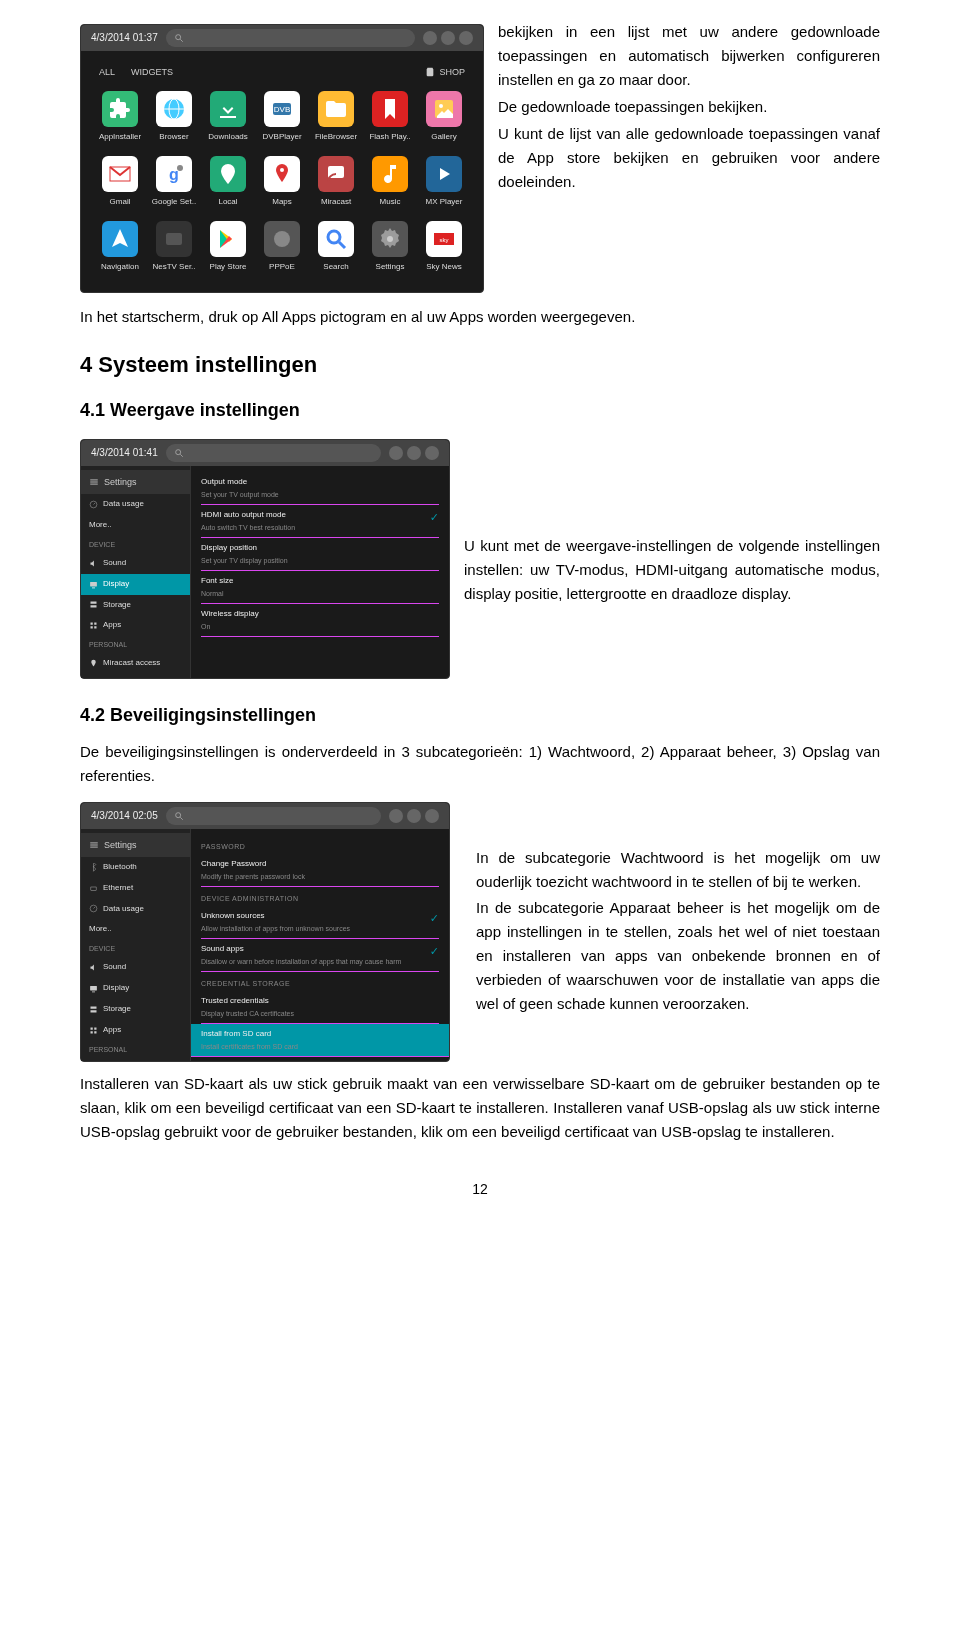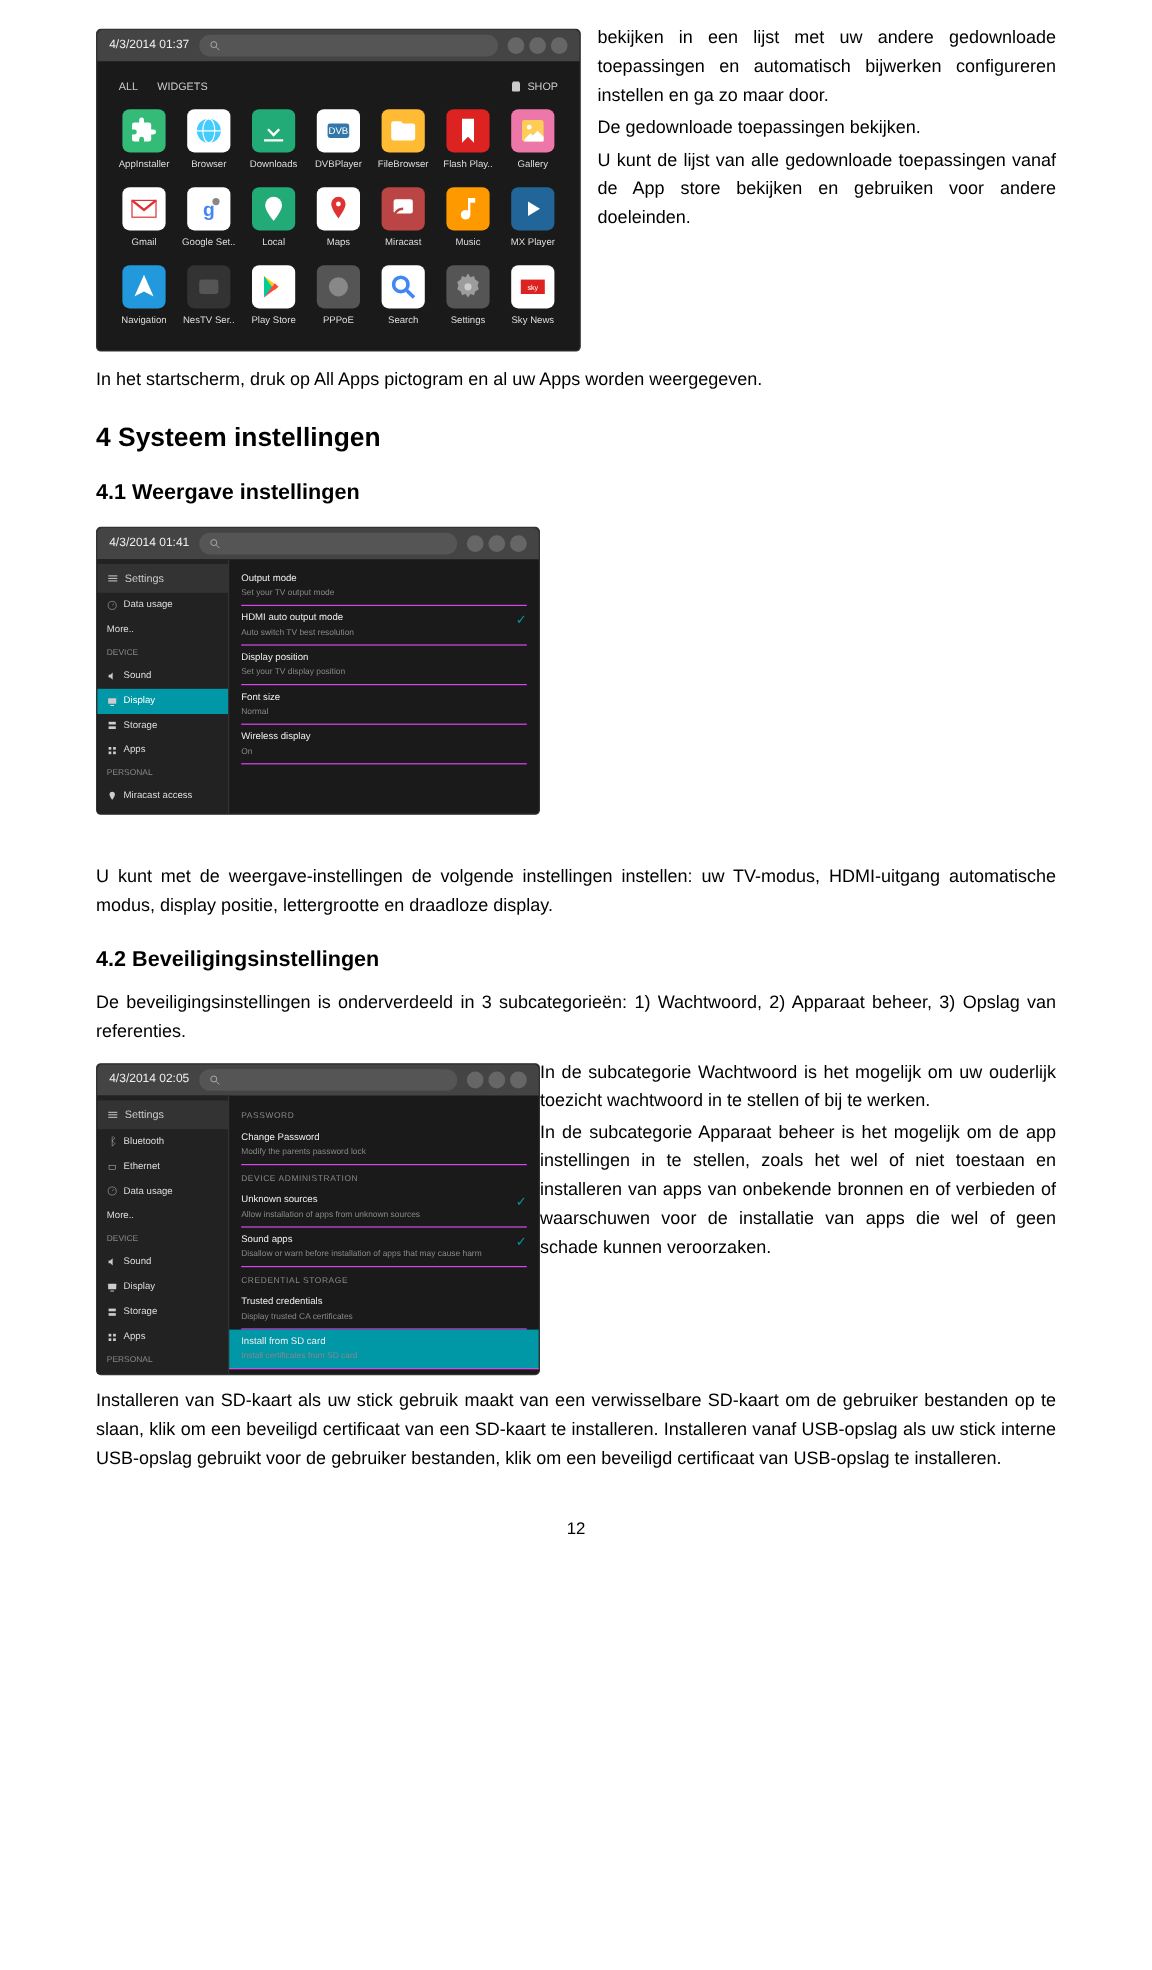--- a/index.html
+++ b/index.html
@@ -61,21 +61,21 @@
   border-radius: 6px;
   display:flex; align-items:center; justify-content:center;
 }
 .app-icon svg { width:24px; height:24px; }
 .row1 { display:flex; align-items:flex-start; gap:14px; margin-bottom:8px;}
 .row1 .screenshot { width: 404px; flex-shrink:0; }
 .row1 .text-right { flex: 1; text-align: justify; }
 .p1-after { text-align: justify; }
 h2 { font-family: Liberation Sans, sans-serif; font-size:22px; font-weight:bold; margin: 18px 0 14px 0; }
 h3 { font-family: Arial, sans-serif; font-size:18px; font-weight:bold; margin: 14px 0 10px 0; }
-.row2 { display:flex; align-items:flex-start; gap:14px; margin: 8px 0 18px 0; flex-direction: column;}
+.row2 { display:flex; align-items:center; gap:14px; margin: 8px 0 18px 0;}
 .row2 .screenshot { width: 370px; flex-shrink:0; height: 240px; display:flex; flex-direction:column;}
 .row2 .text-right { flex: 1; text-align: justify; padding-top:22px;}
 .settings-wrap { flex:1; display:flex; overflow:hidden; }
 .settings-sidebar {
   width: 110px; background:#222; padding:4px 0;
   font-size:8px; border-right:1px solid #333;
 }
 .settings-sidebar .sh { color:#888; padding:3px 8px; font-size:7px; }
 .settings-sidebar .si { padding:4px 8px; color:#ddd; display:flex; align-items:center; gap:5px;}
 .settings-sidebar .si svg{width:9px;height:9px;fill:#ccc;}
@@ -83,23 +83,23 @@
 .settings-sidebar .settings-title { background:#333; padding:5px 8px; font-size:9px; display:flex; align-items:center; gap:5px;}
 .settings-content { flex:1; padding:6px 10px; font-size:8px; }
 .settings-content .grp-label { color:#888; font-size:7px; padding:6px 0 2px 0; letter-spacing:0.5px;}
 .settings-content .opt { padding:4px 0; border-bottom:1px solid #d946ef; display:flex; align-items:flex-start;}
 .settings-content .opt.highlight { background:#0097a7; margin:0 -10px; padding:4px 10px; }
 .settings-content .opt .ol { flex:1; }
 .settings-content .opt .t { color:#eee; }
 .settings-content .opt .s { color:#888; font-size:7px; }
 .settings-content .opt .chk { color:#0097a7; font-size:11px; padding-left:6px;}
 .para { text-align: justify; margin-bottom: 10px; }
-.row3 { display:flex; align-items:flex-start; gap:0; margin: 4px 0 6px 0;}
+.row3 { display:flex; align-items:flex-start; gap:26px; margin: 4px 0 6px 0;}
 .row3 .screenshot { width: 370px; flex-shrink:0; height: 260px; display:flex; flex-direction:column;}
-.row3 .text-right { flex: 1; text-align: justify; }
+.row3 .text-right { flex: 1; text-align: justify; margin-top: 48px; }
 .page-num { text-align:center; margin-top:34px; font-size:14px; }
 </style>
 </head>
 <body>
 
 <div class="row1">
   <div class="screenshot">
     <div class="shot-header">
       <span class="time">4/3/2014    01:37</span>
       <div class="search">

